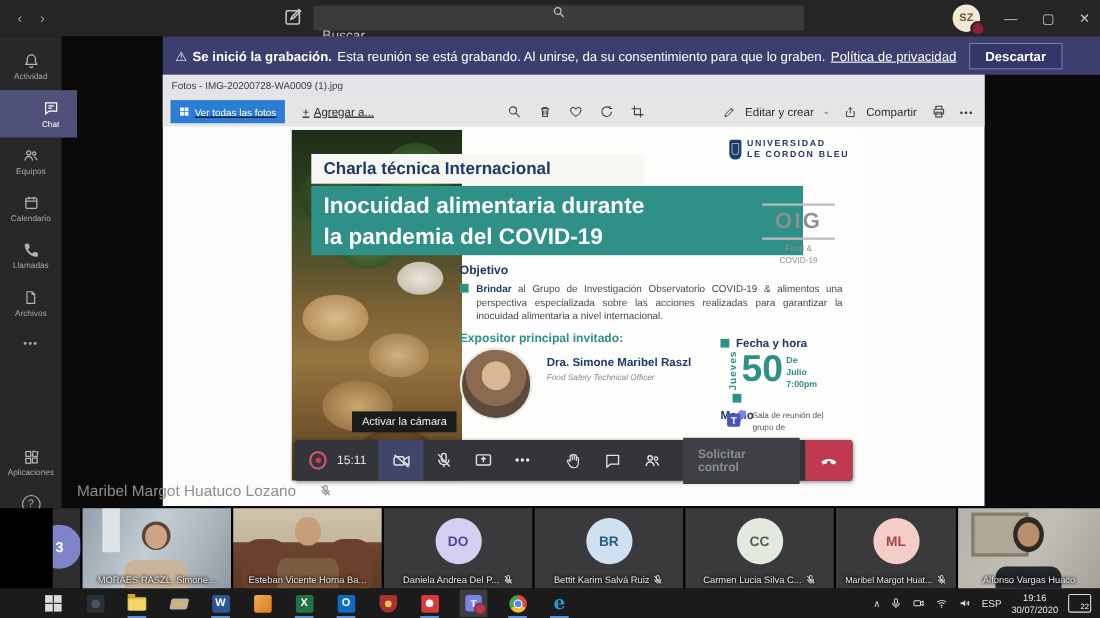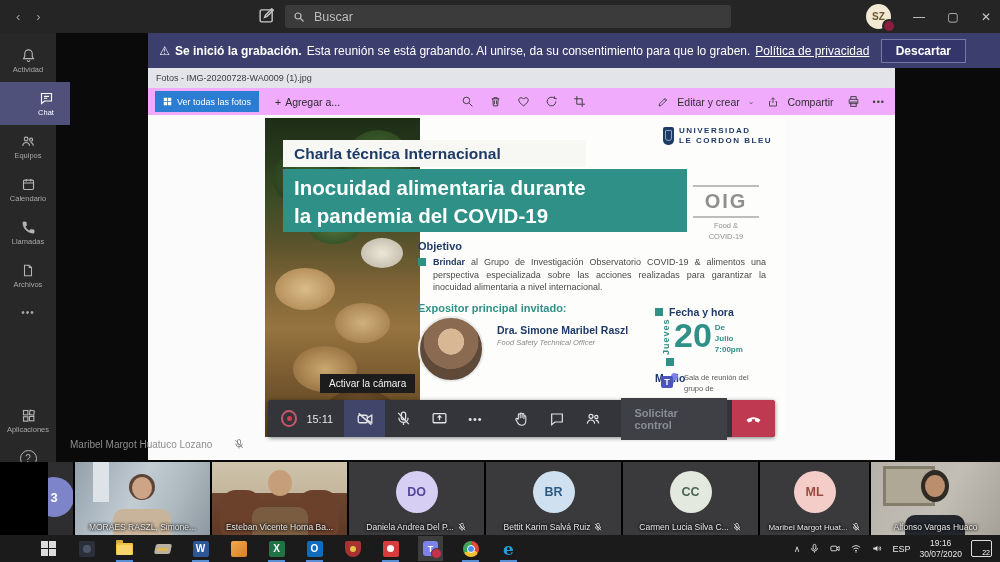--- a/index.html
+++ b/index.html
@@ -4,21 +4,21 @@
 <style>
   html,body{margin:0;padding:0;}
   body{width:1000px;height:562px;background:#0a0a0a;font-family:"Liberation Sans",sans-serif;overflow:hidden;position:relative;-webkit-font-smoothing:antialiased;}
   .abs{position:absolute;}
   svg{display:block;}
 
   
   .topbar{left:0;top:0;width:1000px;height:33px;background:#252525;display:flex;align-items:center;}
   .nav-arrows{margin-left:16px;color:#9a9a9a;font-size:13px;display:flex;gap:16px;}
   .compose{left:258px;top:7px;color:#c7c7c7;}
-  .searchbox{left:285px;top:5px;width:430px;height:23px;background:#3b3b3b;border-radius:3px;display:flex;align-items:center;padding:0 8px;gap:7px;}
+  .searchbox{left:285px;top:5px;width:430px;height:23px;background:#3b3b3b;border-radius:3px;display:flex;align-items:center;padding:0 8px;gap:7px;flex-direction:column;}
   .searchbox input{background:transparent;border:none;outline:none;color:#cfcfcf;font-size:12.5px;width:100%;font-family:"Liberation Sans",sans-serif;}
   .searchbox input::placeholder{color:#bdbdbd;}
   .avatar{left:866px;top:4px;width:25px;height:25px;border-radius:50%;background:#f1e9d4;color:#6b5632;font-size:10px;font-weight:bold;display:flex;align-items:center;justify-content:center;}
   .presence{left:882px;top:19px;width:10px;height:10px;border-radius:50%;background:#8b1e3f;border:2px solid #252525;}
   .winctl{top:0;height:33px;width:32px;color:#c9c9c9;font-size:12px;display:flex;align-items:center;justify-content:center;}
 
   
   .banner{left:148px;top:33px;width:852px;height:35px;background:#3c3e6e;display:flex;align-items:center;color:#fff;font-size:12px;}
   .banner-center{flex:1;display:flex;align-items:center;justify-content:center;gap:5px;white-space:nowrap;}
   .warn-icon{font-size:12px;color:#fff;}
@@ -37,36 +37,36 @@
   .rail-dots{color:#a8a8a8;font-size:10px;letter-spacing:1px;height:30px;display:flex;align-items:center;cursor:pointer;}
   .rail-spacer{flex:1;}
   .help-q{width:15px;height:15px;border:1.5px solid #b5b5b5;border-radius:50%;font-size:10px;display:flex;align-items:center;justify-content:center;}
   .device-btn{width:34px;height:44px;background:#f5f5f5;border-radius:4px;margin-bottom:6px;display:flex;align-items:center;justify-content:center;cursor:pointer;}
   .device-glyph{width:13px;height:22px;border:2px solid #3a3a3a;border-radius:2px;position:relative;}
   .device-glyph:after{content:"";position:absolute;left:3px;bottom:1px;width:3px;height:2px;background:#3a3a3a;}
 
   
   .photos{left:148px;top:68px;width:747px;height:392px;background:#fbfbfb;z-index:2;}
   .ph-title{height:20px;background:#e2e4e9;display:flex;align-items:center;padding:0 8px;font-size:9px;color:#3c3c3c;}
-  .ph-toolbar{height:27px;background:#f0abfc;position:relative;display:flex;align-items:center;}
+  .ph-toolbar{height:27px;background:#e5e5e5;position:relative;display:flex;align-items:center;text-decoration:underline;}
   .viewall{margin-left:7px;height:21px;background:#2b7cd3;color:#fff;font-size:9px;display:flex;align-items:center;gap:5px;padding:0 8px;cursor:pointer;}
   .addto{margin-left:16px;color:#2b2b2b;font-size:10.5px;display:flex;gap:4px;align-items:center;cursor:pointer;}
   .ph-center{position:absolute;left:313px;top:0;height:27px;display:flex;align-items:center;gap:15px;color:#3f3f3f;}
   .ph-right{position:absolute;right:10px;top:0;height:27px;display:flex;align-items:center;gap:13px;color:#2f2f2f;font-size:10.5px;}
   .tool{cursor:pointer;display:flex;align-items:center;gap:8px;}
   .tool svg{stroke:#3f3f3f;}
   .caret{font-size:8px;color:#666;}
   .ph-more{font-size:9px;letter-spacing:1px;color:#3f3f3f;cursor:pointer;}
 
   
   .flyer{left:117px;top:50px;width:520px;height:319px;background:#fdfdfc;overflow:hidden;}
   .veg{left:0;top:0;width:155px;height:319px;background:linear-gradient(180deg,#1d2d18 0%,#2a3c1d 14%,#3c4d24 26%,#57522c 38%,#7d6336 52%,#96743f 66%,#7c5c31 80%,#55401f 100%);}
   .veg .blob{position:absolute;border-radius:50%;}
   .kicker{left:18px;top:22px;width:292px;height:27px;background:#f7f7f4;color:#1e3a66;font-weight:bold;font-size:15.5px;display:flex;align-items:center;padding-left:11px;}
-  .tealbox{left:18px;top:51px;width:404px;height:63px;background:#2e9086;color:#fff;font-weight:bold;font-size:20.5px;line-height:1.35;padding:5px 0 0 11px;box-sizing:border-box;}
+  .tealbox{left:18px;top:51px;width:447px;height:63px;background:#2e9086;color:#fff;font-weight:bold;font-size:20.5px;line-height:1.35;padding:5px 0 0 11px;box-sizing:border-box;}
   .ulcb{left:398px;top:8px;display:flex;gap:5px;align-items:center;}
   .shield{width:11px;height:18px;background:#1e3a66;border-radius:2px 2px 5px 5px;position:relative;}
   .shield:after{content:"";position:absolute;left:2px;top:3px;right:2px;bottom:4px;border:1px solid #8fa3c4;border-radius:1px 1px 3px 3px;}
   .ulcb-text{color:#1e3a66;font-weight:bold;font-size:8px;letter-spacing:1.5px;line-height:1.25;}
   .oig{left:428px;top:64px;width:66px;text-align:center;color:#9b9b9b;}
   .oig .bar{height:2px;background:#bdbdbd;margin:3px 0;}
   .oig-word{font-size:20px;font-weight:800;letter-spacing:2px;color:#8f8f8f;}
   .oig-sub{font-size:7.5px;line-height:1.4;color:#8f8f8f;}
   .fl-h{color:#1e3a66;font-weight:bold;font-size:11px;}
   .sq{width:8px;height:8px;background:#2e9086;display:inline-block;}
@@ -101,21 +101,21 @@
   .ctime{color:#e6e6e6;font-size:11px;margin:0 11px 0 9px;}
   .ctile{height:37px;display:flex;align-items:center;justify-content:center;cursor:pointer;}
   .ctile svg{stroke:#e3e3e3;}
   .cam-tile{width:43px;background:#42456a;}
   .w38{width:38px;}
   .cdots{color:#e3e3e3;font-size:11px;letter-spacing:1px;}
   .reqctl{margin-left:10px;background:#3e4046;color:#8b8d94;font-weight:bold;font-size:11px;padding:9px 13px;cursor:pointer;}
   .hangup{margin-left:5px;width:45px;height:37px;background:#bf3a50;border-radius:0 3px 3px 0;display:flex;align-items:center;justify-content:center;cursor:pointer;}
 
   
-  .presenter{left:70px;top:438px;display:flex;align-items:center;gap:21px;color:#8e8e8e;font-size:10px;z-index:8;}
+  .presenter{left:70px;top:438px;display:flex;align-items:center;gap:21px;color:#8e8e8e;font-size:14px;z-index:8;}
   .presenter svg{stroke:#8e8e8e;}
 
   
   .strip{left:0;top:462px;width:1000px;height:73px;background:#000;z-index:6;}
   .tile{position:absolute;top:0;height:73px;overflow:hidden;}
   .tile .nm{position:absolute;left:0;right:0;bottom:3px;display:flex;align-items:center;justify-content:center;gap:3px;color:#e8e8e8;font-size:8.5px;text-shadow:0 0 3px #000,0 0 3px #000;white-space:nowrap;}
   .tile .nm svg{stroke:#dcdcdc;filter:drop-shadow(0 0 1px #000);}
   .avtile{background:#3a3a3c;}
   .avc{position:absolute;left:50%;top:9px;transform:translateX(-50%);width:42px;height:42px;border-radius:50%;display:flex;align-items:center;justify-content:center;font-weight:bold;font-size:12.5px;}
   .av-do{background:#d6cef3;color:#53479b;}
@@ -393,21 +393,21 @@
     <div class="abs exp-h">Expositor principal invitado:</div>
     <div class="abs spk-photo"></div>
     <div class="abs spk-name">Dra. Simone Maribel Raszl</div>
     <div class="abs spk-role">Food Safety Technical Officer</div>
     <div class="abs fecha-h">
       <span class="sq"></span>
       <span class="fl-h" style="font-size:10.5px;">Fecha y hora</span>
     </div>
     <div class="abs daterow">
       <span class="jueves">Jueves</span>
-      <span class="bignum">20</span>
+      <span class="bignum">50</span>
       <span class="datestack">
         <div>De</div>
         <div>Julio</div>
         <div>7:00pm</div>
       </span>
     </div>
     <div class="abs medio-h">
       <span class="sq"></span>
       <span class="fl-h" style="font-size:10.5px;">Medio</span>
     </div>

